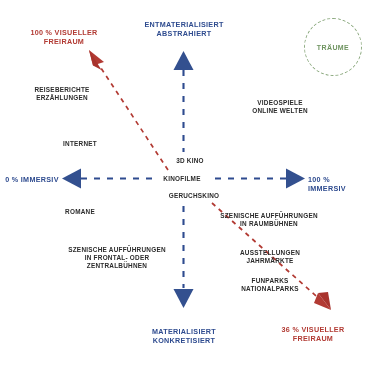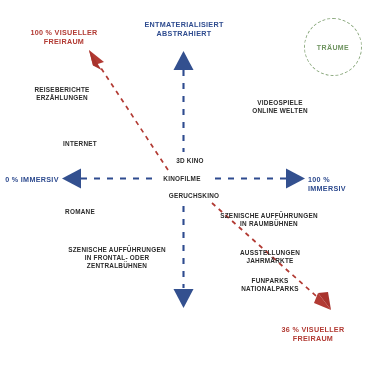--- a/index.html
+++ b/index.html
@@ -95,20 +95,22 @@
       <polygon points="62,178.5 81,168.5 81,188.5" fill="#33508f"></polygon>
 
       <polygon points="305,178.5 286,168.5 286,188.5" fill="#33508f"></polygon>
     </g>
 
   </svg>
 
   <div class="lbl pole" style="left:124px;top:20px;width:120px;">ENTMATERIALISIERT
 ABSTRAHIERT</div>
 
+  <div class="lbl pole" style="left:124px;top:327px;width:120px;">MATERIALISIERT
+KONKRETISIERT</div>
 
   <div class="lbl pole" style="left:4px;top:175px;width:56px;text-align:center;">0 % IMMERSIV</div>
 
   <div class="lbl pole" style="left:308px;top:175px;width:62px;text-align:left;">100 % IMMERSIV</div>
 
   <div class="lbl redlbl" style="left:9px;top:28px;width:110px;">100 % VISUELLER
 FREIRAUM</div>
 
   <div class="lbl redlbl" style="left:263px;top:325px;width:100px;">36 % VISUELLER
 FREIRAUM</div>

